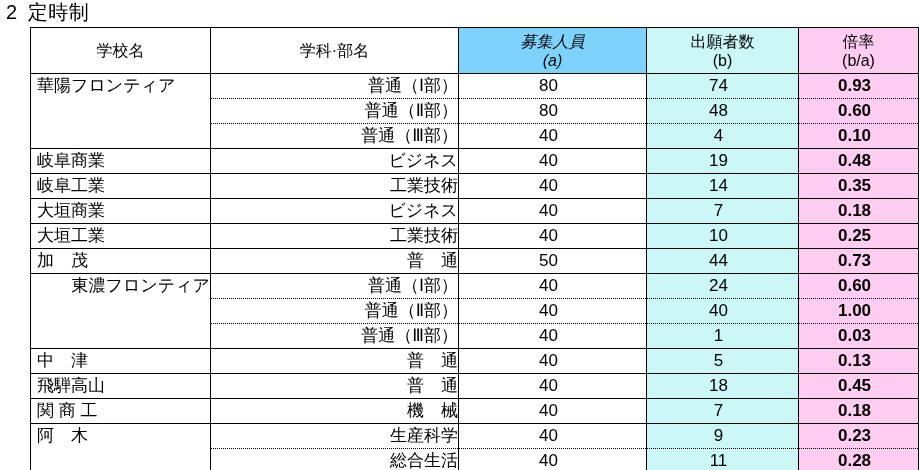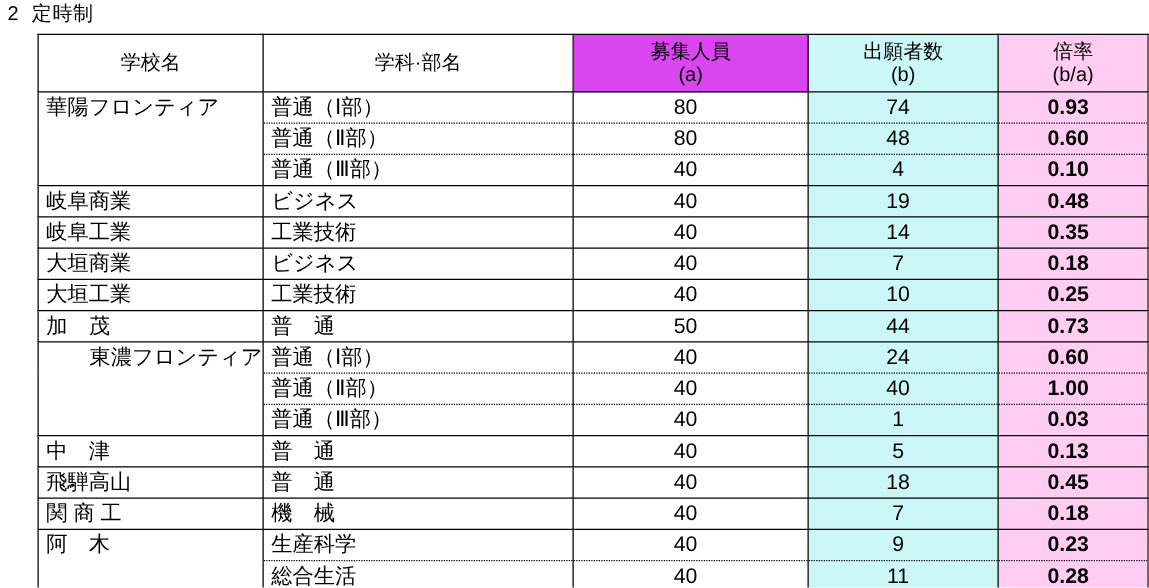--- a/index.html
+++ b/index.html
@@ -17,21 +17,21 @@
   .page {
     position: relative;
     width: 919px;
     height: 470px;
     box-sizing: border-box;
   }
   .doc-title {
     position: absolute;
     left: 6px;
     top: 2px;
-    font-size: 16px;
+    font-size: 20px;
     line-height: 20px;
     letter-spacing: 0.5px;
     white-space: nowrap;
   }
   .doc-title .num {
     margin-right: 10px;
   }
   table.main {
     position: absolute;
     left: 30px;
@@ -54,31 +54,31 @@
     vertical-align: middle;
     box-sizing: border-box;
   }
   thead th {
     height: 46px;
     text-align: center;
     font-weight: normal;
     font-size: 16px;
     line-height: 19px;
   }
-  th.h-quota { background: #d946ef; }
+  th.h-quota { background: #7dd3fc; font-style: italic; }
   th.h-apps  { background: #ccf7f7; }
   th.h-ratio { background: #ffccf2; }
 
   td.school {
     text-align: left;
     padding-left: 6px;
     white-space: nowrap;
   }
   td.dept {
-    text-align: left;
+    text-align: right;
     padding-left: 6px;
     white-space: nowrap;
   }
   td.num {
     text-align: center;
     padding-right: 8px;
     white-space: nowrap;
   }
   td.quota { background: #ffffff; }
   td.apps  { background: #ccf7f7; }

